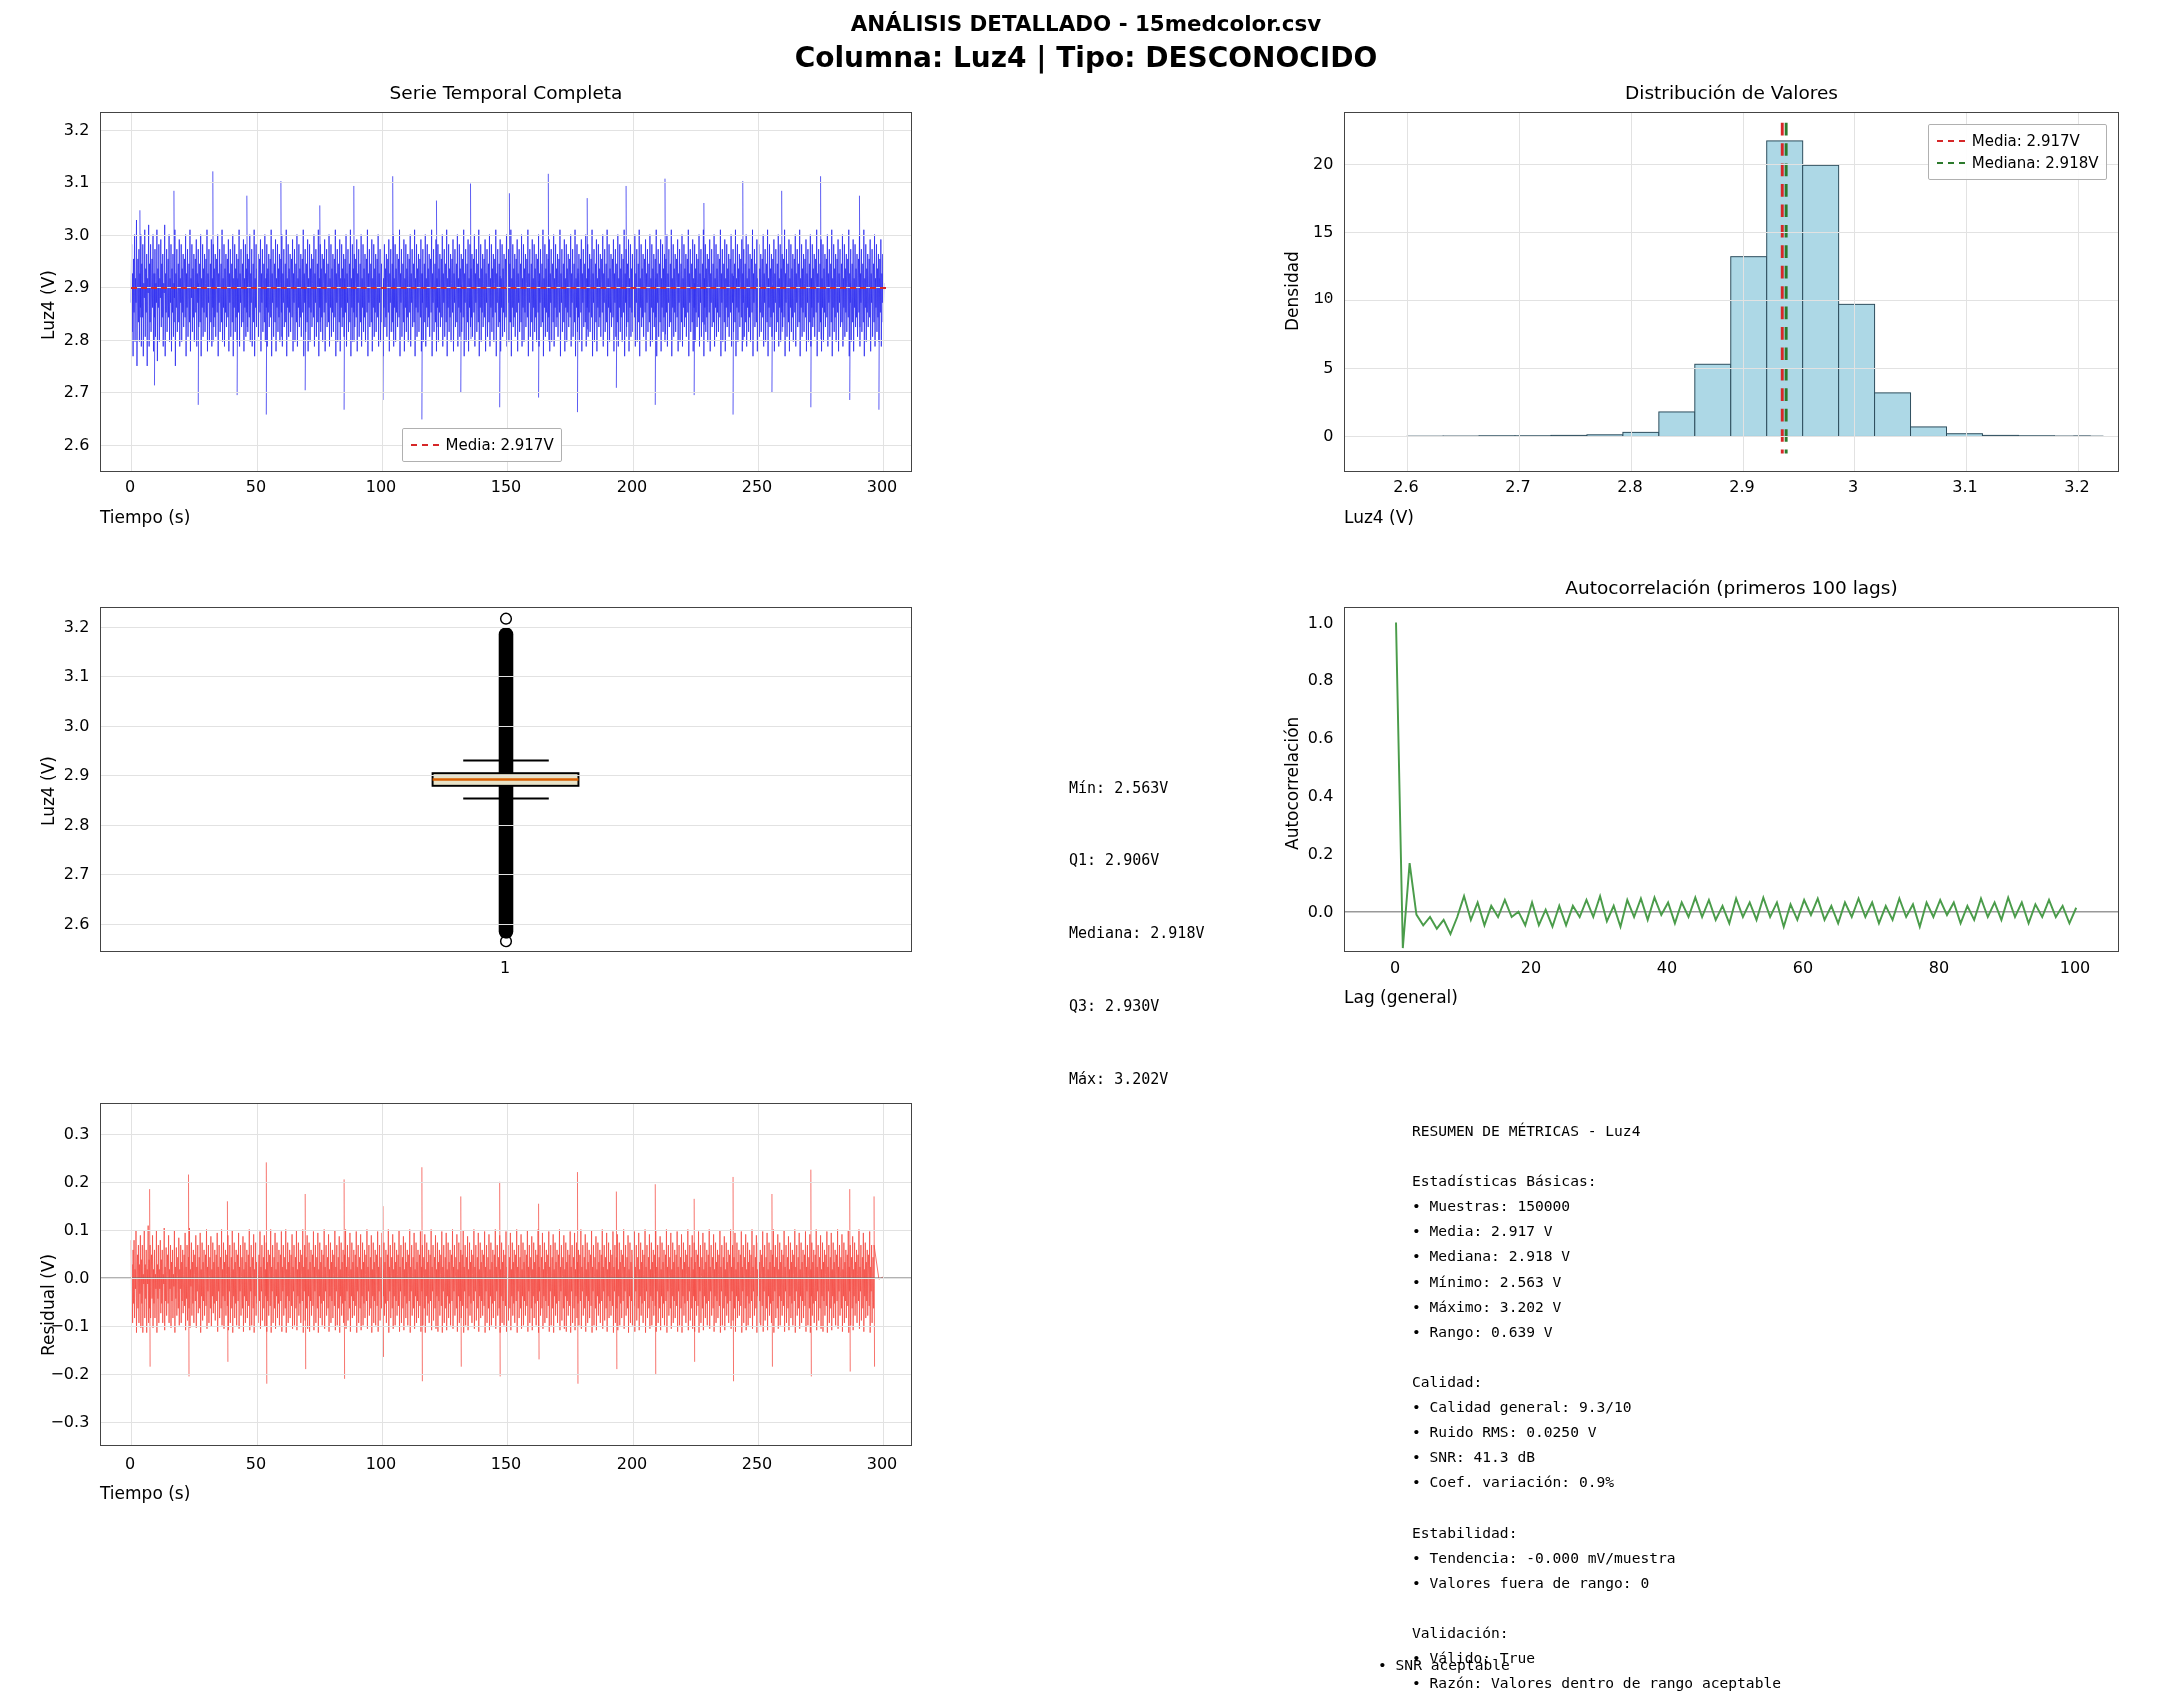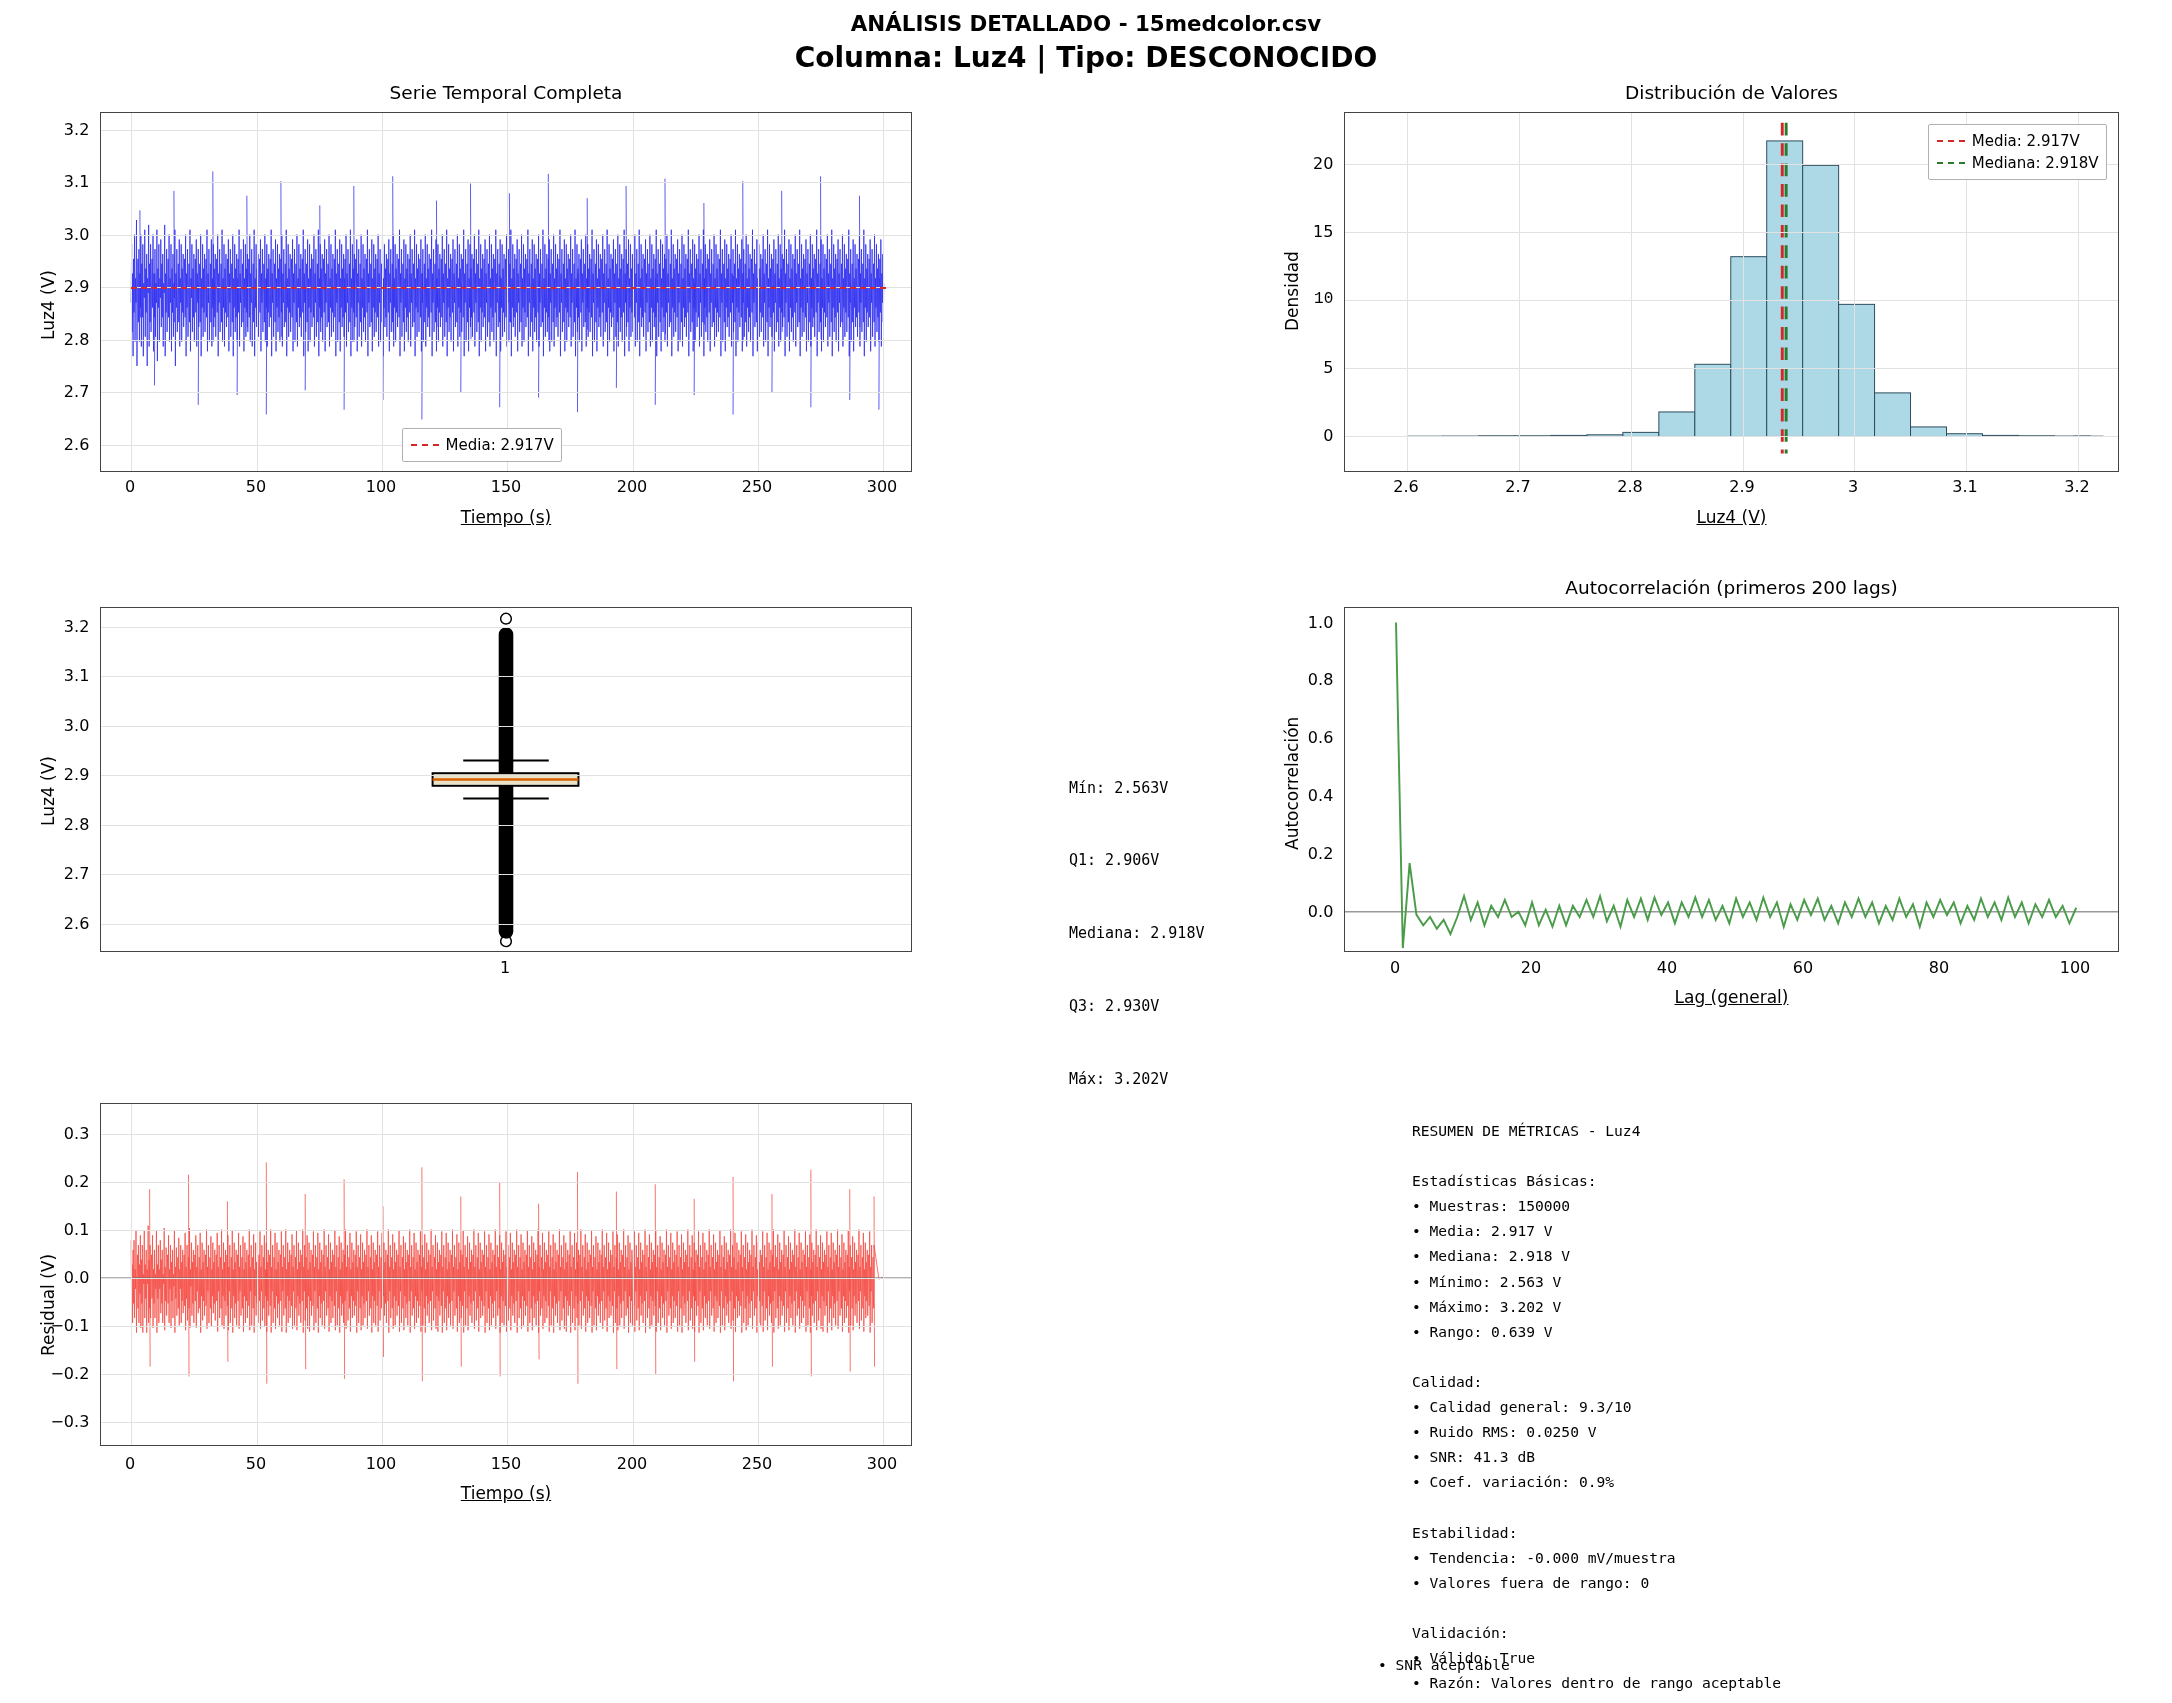--- a/index.html
+++ b/index.html
@@ -72,23 +72,22 @@
     position: absolute;
     top: 0;
     transform: translateX(-50%);
     font-size: 16px;
     text-align: center;
     white-space: nowrap;
   }
   .axis-label-x {
     position: absolute;
     width: 100%;
-    text-align: center;
+    text-align: left;
     font-size: 17px;
-    text-decoration: underline;
   }
   .axis-label-y {
     position: absolute;
     font-size: 17px;
     transform-origin: 0 0;
     transform: rotate(-90deg);
     white-space: nowrap;
   }
   .legend-box {
     position: absolute;
@@ -332,21 +331,21 @@
 
 <div class="stats-text" style="left:1069px; top:727px;">
   <div>Mín: 2.563V</div>
   <div>Q1: 2.906V</div>
   <div>Mediana: 2.918V</div>
   <div>Q3: 2.930V</div>
   <div>Máx: 3.202V</div>
 </div>
 
 <div class="panel" style="left:1344px; top:607px; width:775px; height:345px;">
-  <div class="panel-title">Autocorrelación (primeros 200 lags)</div>
+  <div class="panel-title">Autocorrelación (primeros 100 lags)</div>
 
   <div class="axes">
     <svg width="773" height="343" viewBox="0 0 1591 706" preserveAspectRatio="none">
       <line x1="0" y1="625" x2="1591" y2="625" stroke="#999999" stroke-width="3"></line>
       <polyline fill="none" stroke="#4a9c4a" stroke-width="4" points="105,30 119,700 133,525 147,631 161,653 175,636 189,660 203,642 217,671 231,636 245,593 259,642 273,606 287,653 301,613 315,636 329,601 343,636 357,625 371,653 385,606 399,653 413,621 427,656 441,613 455,653 469,613 483,636 497,601 511,636 525,593 539,645 553,613 567,656 581,601 595,636 609,598 623,642 637,596 651,632 665,606 679,649 693,606 707,636 721,596 735,636 749,601 763,642 777,613 791,649 805,598 819,636 833,606 847,642 861,596 875,636 889,606 903,656 917,610 931,642 945,601 959,632 973,598 987,642 1001,613 1015,649 1029,606 1043,636 1057,598 1071,636 1085,606 1099,649 1113,613 1127,642 1141,598 1155,636 1169,610 1183,656 1197,606 1211,636 1225,601 1239,632 1253,606 1267,649 1281,613 1295,642 1309,598 1323,636 1337,606 1351,642 1365,596 1379,636 1393,606 1407,649 1421,610 1435,636 1449,601 1463,636 1477,613 1491,649 1505,617"></polyline>
     </svg>
   </div>
 
   <div style="position:absolute; left:-10.7px; top:0; width:0; height:100%;">
     <div class="tick-label-y" style="top:304px;">0.0</div>

